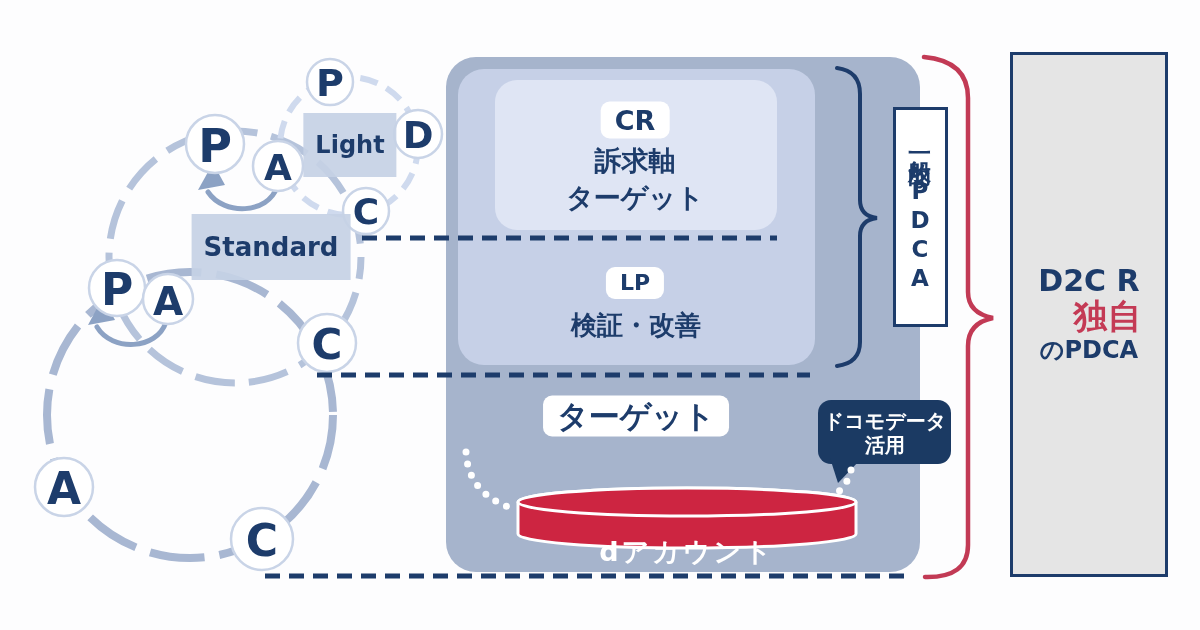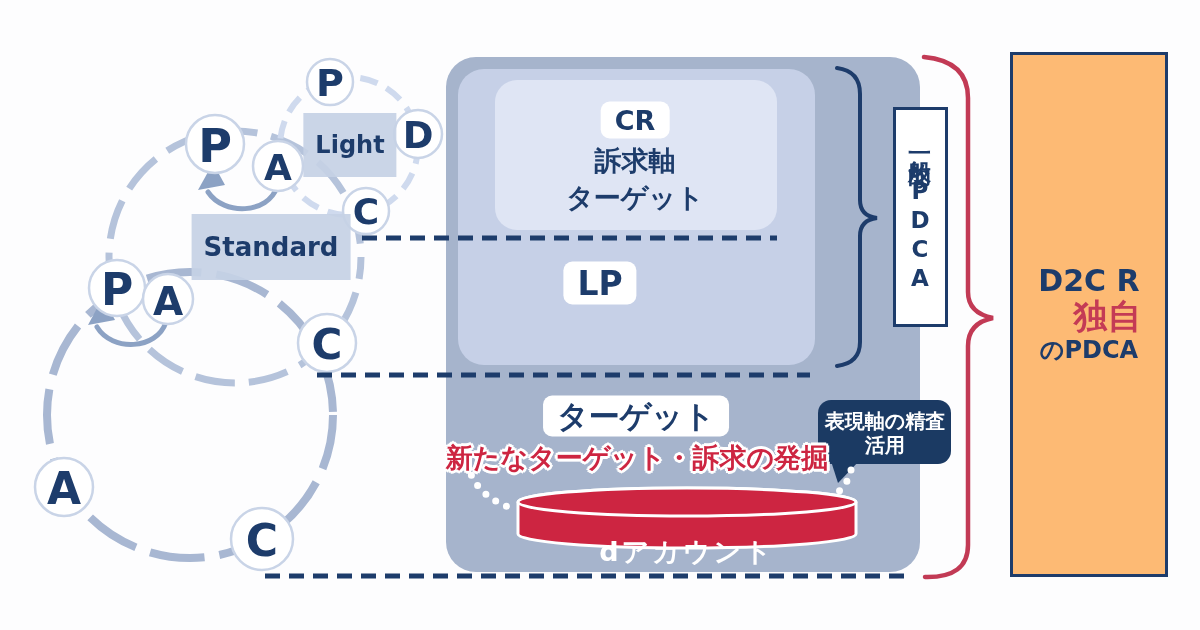--- a/index.html
+++ b/index.html
@@ -30,21 +30,21 @@
   .cyl-text{color:#ffffff;letter-spacing:3px;margin-top:24px;}
   #generic-pdca-box{
     position:absolute;left:893px;top:107px;width:55px;height:220px;
     background:#ffffff;border:3px solid #1d3c6b;box-sizing:border-box;
     display:flex;align-items:center;justify-content:center;
     writing-mode:vertical-rl;text-orientation:upright;
     font-weight:bold;font-size:23px;color:#1d3c6b;letter-spacing:3px;
   }
   #d2cr-box{
     position:absolute;left:1010px;top:52px;width:158px;height:525px;
-    background:#fdba74;border:3px solid #1d3c6b;box-sizing:border-box;
+    background:#e5e5e5;border:3px solid #1d3c6b;box-sizing:border-box;
     display:flex;flex-direction:column;align-items:center;justify-content:center;
     font-weight:bold;text-align:center;
   }
   .d2cr-l1{font-size:30px;color:#1d3c6b;line-height:1.1;}
   .d2cr-l2{font-size:34px;color:#c43a55;line-height:1.15;margin-left:37px;}
   .d2cr-l3{font-size:24px;color:#1d3c6b;line-height:1.2;}
 </style>
 </head>
 <body>
 
@@ -109,26 +109,26 @@
   <div class="t cycle-letter" style="left:64px;top:489px;font-size:44px">A</div>
   <div class="t cycle-letter" style="left:262px;top:541px;font-size:44px">C</div>
 
   <div class="t cycle-label" style="left:350px;top:145px;font-size:24px">Light</div>
   <div class="t cycle-label" style="left:271px;top:247px;font-size:26px">Standard</div>
 
   <div class="t white-tag" style="left:635px;top:120px;font-size:27px">CR</div>
   <div class="t" style="left:635px;top:160px;font-size:27px">訴求軸</div>
   <div class="t" style="left:635px;top:197px;font-size:27px">ターゲット</div>
 
-  <div class="t white-tag" style="left:600px;top:283px;font-size:33px">LP</div>
+  <div class="t white-tag" style="left:635px;top:283px;font-size:22px">LP</div>
+  <div class="t" style="left:636px;top:325px;font-size:26px">検証・改善</div>
 
   <div class="t white-tag" style="left:636px;top:416px;font-size:31px">ターゲット</div>
-  <div class="t outline-red" style="left:637px;top:457px;font-size:27px">新たなターゲット・訴求の発掘</div>
 
-  <div class="t bubble-text" style="left:885px;top:421px;font-size:20px">表現軸の精査</div>
+  <div class="t bubble-text" style="left:885px;top:421px;font-size:20px">ドコモデータ</div>
   <div class="t bubble-text" style="left:885px;top:445px;font-size:20px">活用</div>
 
   <div class="t cyl-text" style="left:687px;top:527px;font-size:27px">dアカウント</div>
 
   <div id="generic-pdca-box">
     <span>一般的なPDCA</span>
   </div>
 
   <div id="d2cr-box">
     <div class="d2cr-l1">D2C R</div>

